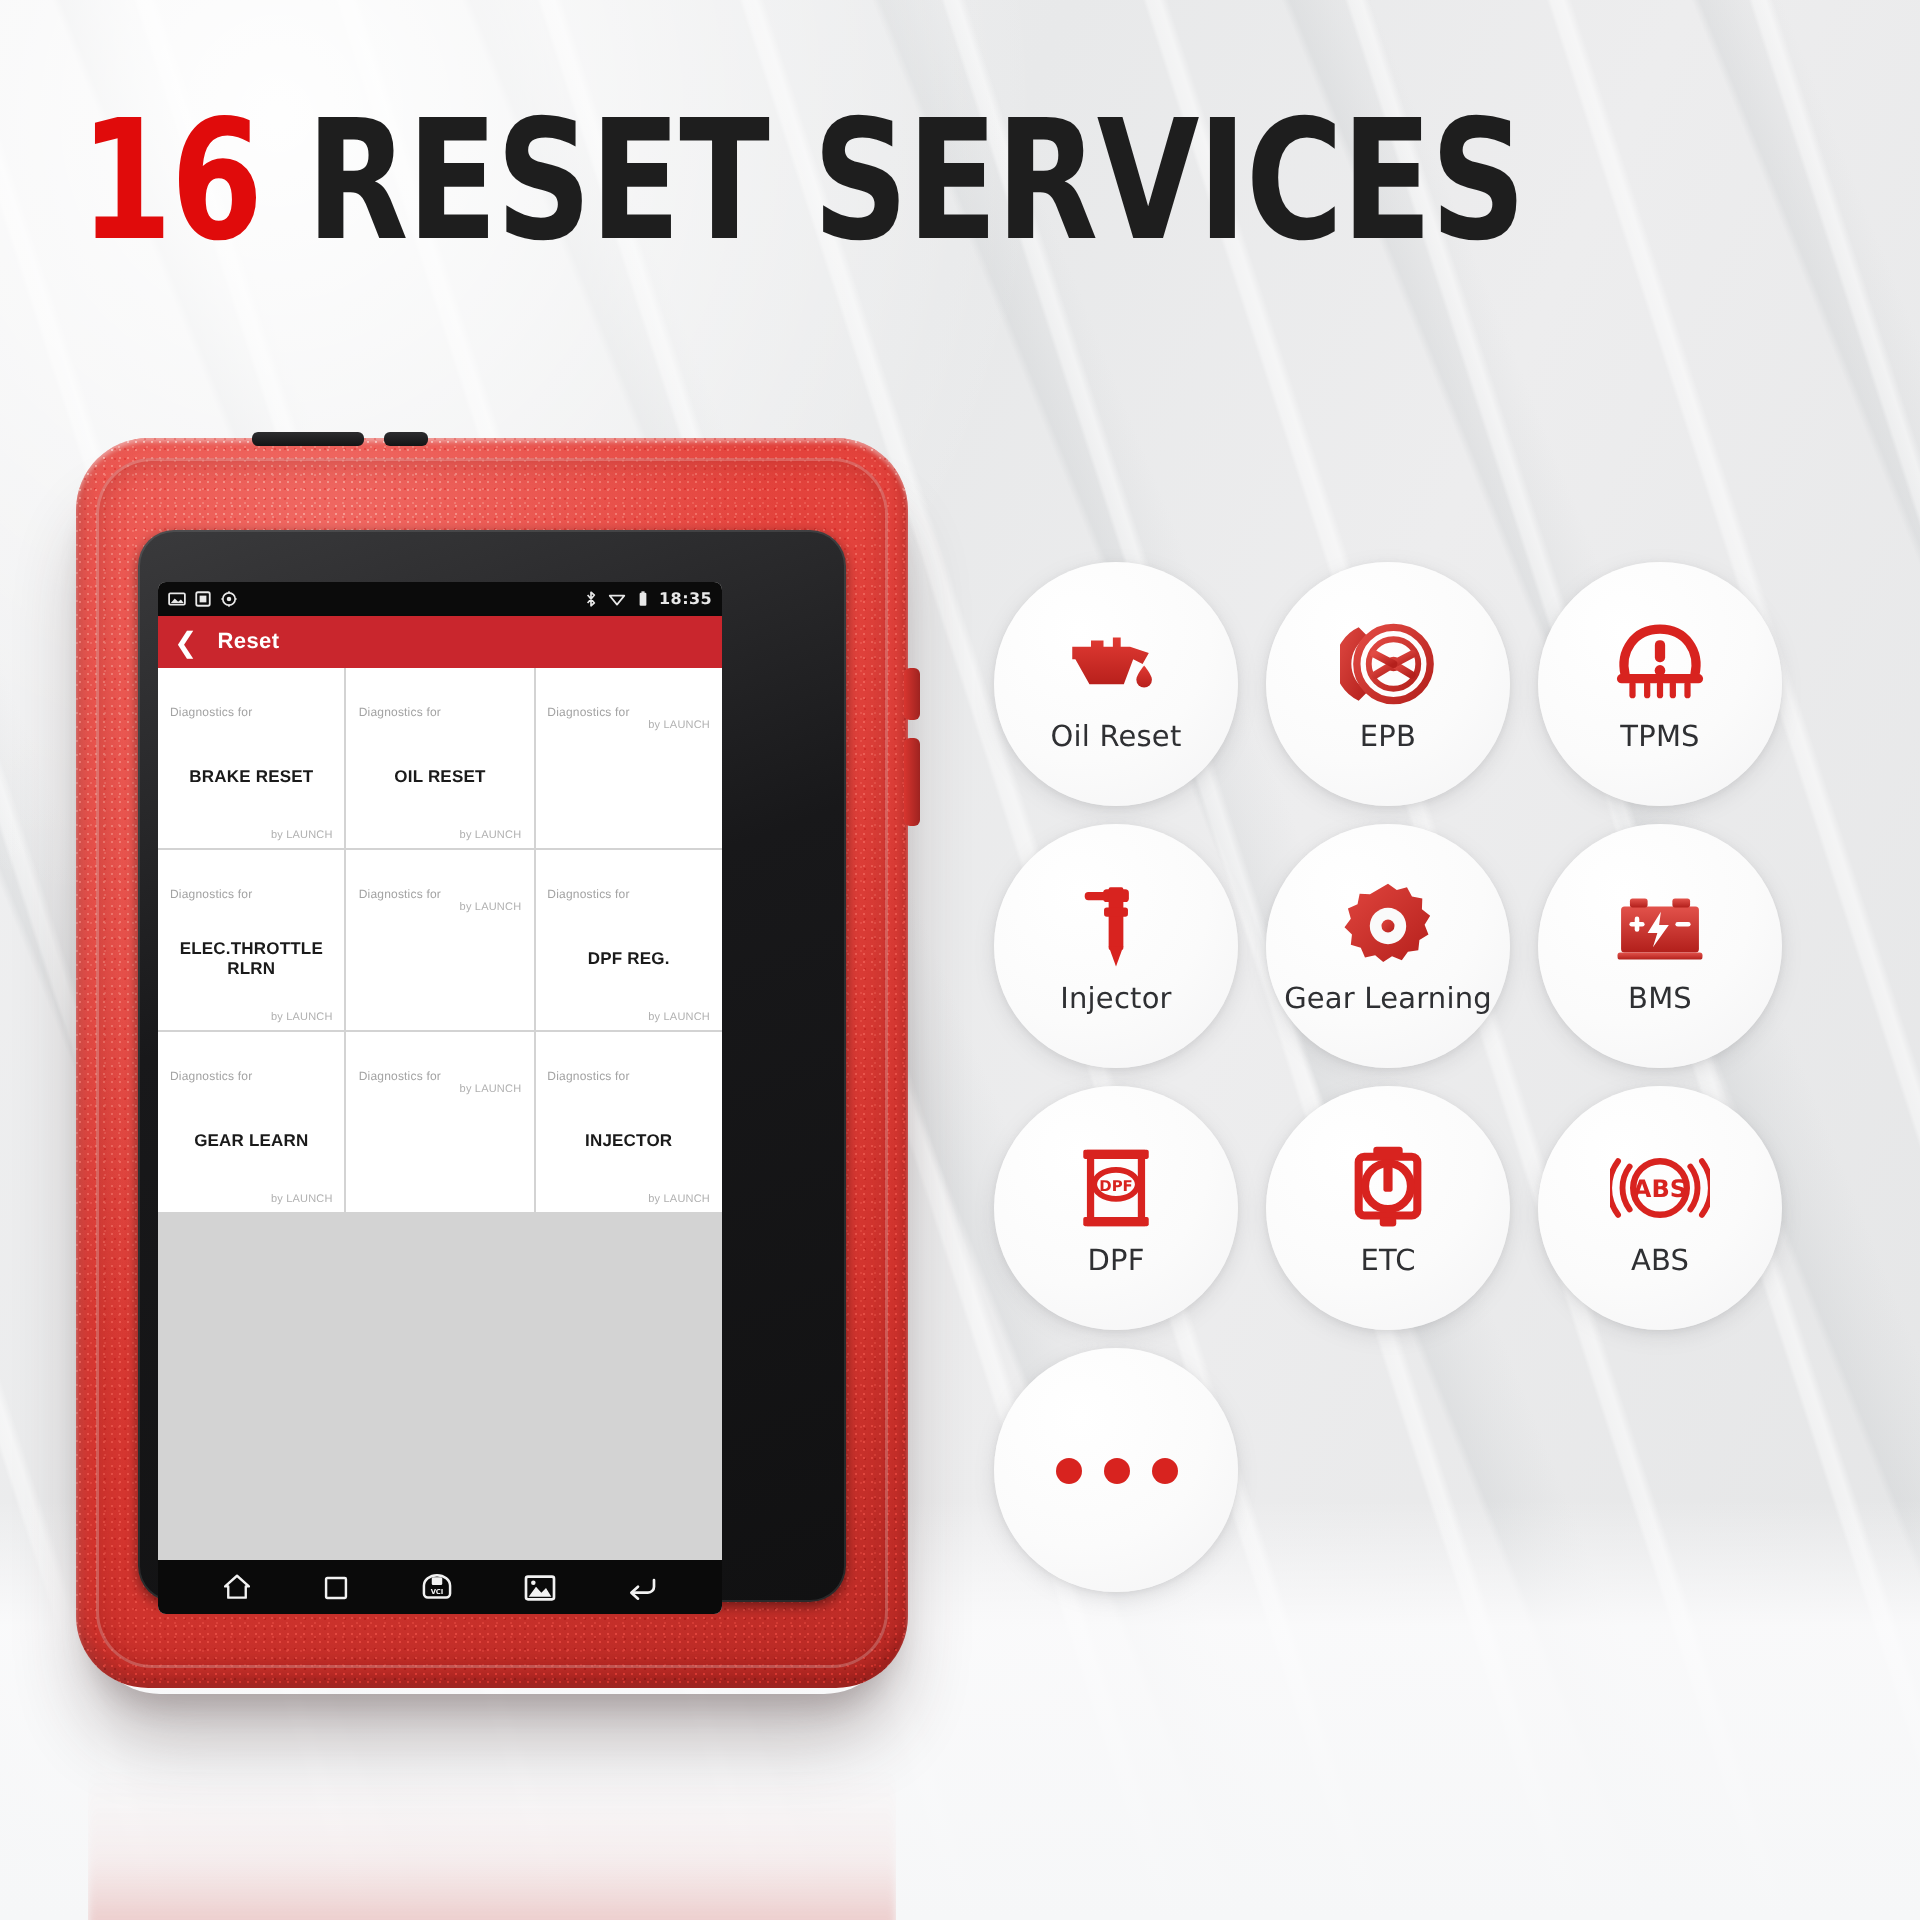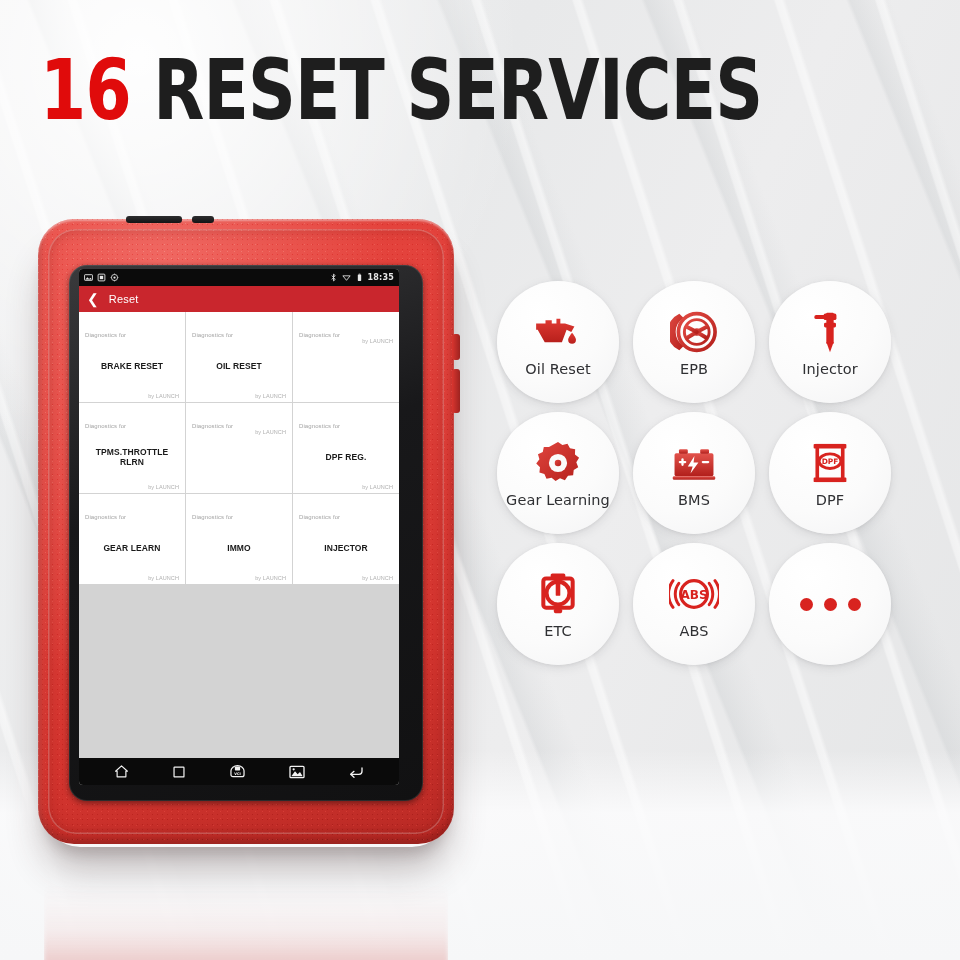--- a/index.html
+++ b/index.html
@@ -67,37 +67,37 @@
   .t-btn-top2{position:absolute;top:-3px;left:154px;width:22px;height:7px;border-radius:3px;
     background:linear-gradient(180deg,#2d2d2f,#141415);}
   .t-btn-side{position:absolute;right:-6px;top:115px;width:8px;height:26px;border-radius:3px;
     background:linear-gradient(90deg,#d8352f,#9e2320);}
   .t-btn-side2{position:absolute;right:-6px;top:150px;width:8px;height:44px;border-radius:3px;
     background:linear-gradient(90deg,#d8352f,#9e2320);}
 
   .t-bezel{position:absolute;left:31px;top:46px;width:354px;height:536px;border-radius:18px;
     background:linear-gradient(160deg,#3a3a3c,#18181a 40%,#111112);
     box-shadow:inset 0 0 0 1px rgba(255,255,255,.10), 0 2px 6px rgba(0,0,0,.45);}
-  .t-screen{position:absolute;left:10px;top:4px;width:320px;height:516px;border-radius:4px;
+  .t-screen{position:absolute;left:10px;top:26px;width:282px;height:516px;border-radius:4px;
     overflow:hidden;background:#d6d6d6;display:flex;flex-direction:column;}
 
   
   .statusbar{height:17px;background:#0b0b0b;display:flex;align-items:center;
     padding:0 5px;color:#e8e8e8;flex:0 0 auto;}
   .sb-left{display:flex;gap:4px;align-items:center;}
   .sb-right{margin-left:auto;display:flex;gap:4px;align-items:center;}
   .sb-time{font-size:8px;font-weight:700;letter-spacing:.2px;font-family:"DejaVu Sans",sans-serif;}
   .sb-ico{width:9px;height:9px;display:block;}
 
   
   .appbar{height:26px;background:#c9262d;display:flex;align-items:center;
     padding:0 8px;gap:10px;flex:0 0 auto;
     box-shadow:0 1px 2px rgba(0,0,0,.2);}
   .appbar .back{color:#fff;font-size:14px;line-height:1;font-weight:400;}
-  .appbar .title{color:#fff;font-size:11px;font-weight:400;letter-spacing:.2px;}
+  .appbar .title{color:#fff;font-size:11px;font-weight:700;letter-spacing:.2px;}
 
   
   .res-grid{flex:1 1 auto;background:#d3d3d3;
     display:grid;grid-template-columns:repeat(3,1fr);
     grid-auto-rows:90px;gap:1px;align-content:start;}
   .res-cell{background:#fff;padding:20px 6px 3px 6px;display:flex;flex-direction:column;}
   .res-cell.empty{background:#d3d3d3;}
   .res-sub{font-size:6px;color:#a3a3a3;letter-spacing:.1px;}
   .res-name{flex:1;display:flex;align-items:center;justify-content:center;
     font-size:8.5px;font-weight:700;color:#1a1a1a;text-align:center;letter-spacing:.1px;
@@ -212,40 +212,39 @@
               <div class="res-sub">Diagnostics for</div>
               <div class="res-name">OIL RESET</div>
               <div class="res-by">by LAUNCH</div>
             </div>
             <div class="res-cell">
               <div class="res-sub">Diagnostics for</div>
               <div class="res-by">by LAUNCH</div>
             </div>
             <div class="res-cell">
               <div class="res-sub">Diagnostics for</div>
-              <div class="res-name">TPMS.THROTTLE RLRN</div>
+              <div class="res-name">ELEC.THROTTLE RLRN</div>
               <div class="res-by">by LAUNCH</div>
             </div>
             <div class="res-cell">
               <div class="res-sub">Diagnostics for</div>
               <div class="res-by">by LAUNCH</div>
             </div>
             <div class="res-cell">
               <div class="res-sub">Diagnostics for</div>
               <div class="res-name">DPF REG.</div>
               <div class="res-by">by LAUNCH</div>
             </div>
             <div class="res-cell">
               <div class="res-sub">Diagnostics for</div>
               <div class="res-name">GEAR LEARN</div>
               <div class="res-by">by LAUNCH</div>
             </div>
             <div class="res-cell">
               <div class="res-sub">Diagnostics for</div>
-              <div class="res-name">IMMO</div>
               <div class="res-by">by LAUNCH</div>
             </div>
             <div class="res-cell">
               <div class="res-sub">Diagnostics for</div>
               <div class="res-name">INJECTOR</div>
               <div class="res-by">by LAUNCH</div>
             </div>
             <div class="res-cell empty"></div>
           </div>
 
@@ -316,20 +315,40 @@
                 <path d="M29 24 L18.5 18.5"></path>
               </g>
             </svg>
           </div>
           <div class="feat-label">EPB</div>
         </div>
       </div>
       <div>
         <div class="feat">
           <div class="feat-ico">
+            <svg width="46" height="44" viewBox="0 0 50 48">
+              <path d="M6 30 C3 17 11 5 25 5 C39 5 47 17 44 30" fill="none" stroke="#d8231f" stroke-width="5" stroke-linecap="round"></path>
+              <path d="M4 32 h42" stroke="#d8231f" stroke-width="5" stroke-linecap="round"></path>
+              <g stroke="#d8231f" stroke-width="3.4" stroke-linecap="round">
+                <path d="M10 35 v6"></path>
+                <path d="M18 35 v6"></path>
+                <path d="M25 35 v6"></path>
+                <path d="M32 35 v6"></path>
+                <path d="M40 35 v6"></path>
+              </g>
+              <rect x="22.2" y="11" width="5.6" height="12" rx="2.6" fill="#d8231f"></rect>
+              <circle cx="25" cy="27.5" r="2.9" fill="#d8231f"></circle>
+            </svg>
+          </div>
+          <div class="feat-label">TPMS</div>
+        </div>
+      </div>
+      <div>
+        <div class="feat">
+          <div class="feat-ico">
             <svg width="40" height="46" viewBox="0 0 42 50">
               <rect x="17" y="4" width="8" height="34" rx="1" fill="#d8231f"></rect>
               <rect x="14" y="5" width="14" height="7" rx="2" fill="#d8231f"></rect>
               <rect x="4" y="6.5" width="13" height="4.5" rx="2" fill="#d8231f"></rect>
               <rect x="14.5" y="15" width="13" height="5" rx="1.5" fill="#d8231f"></rect>
               <path d="M17 36 h8 l-4 11 z" fill="#d8231f"></path>
             </svg>
           </div>
           <div class="feat-label">Injector</div>
         </div>

